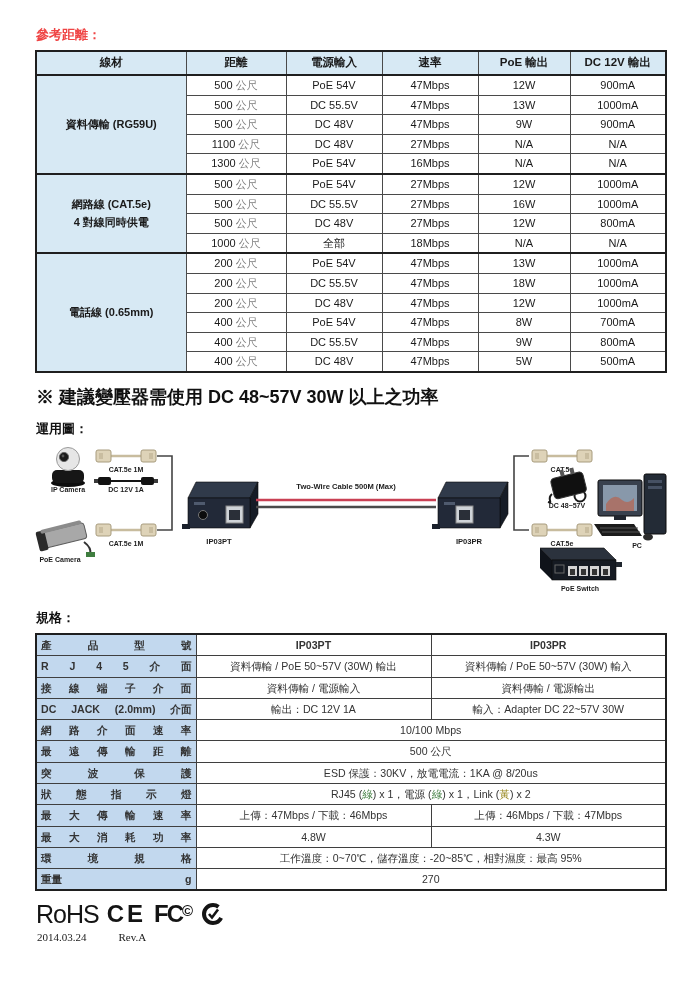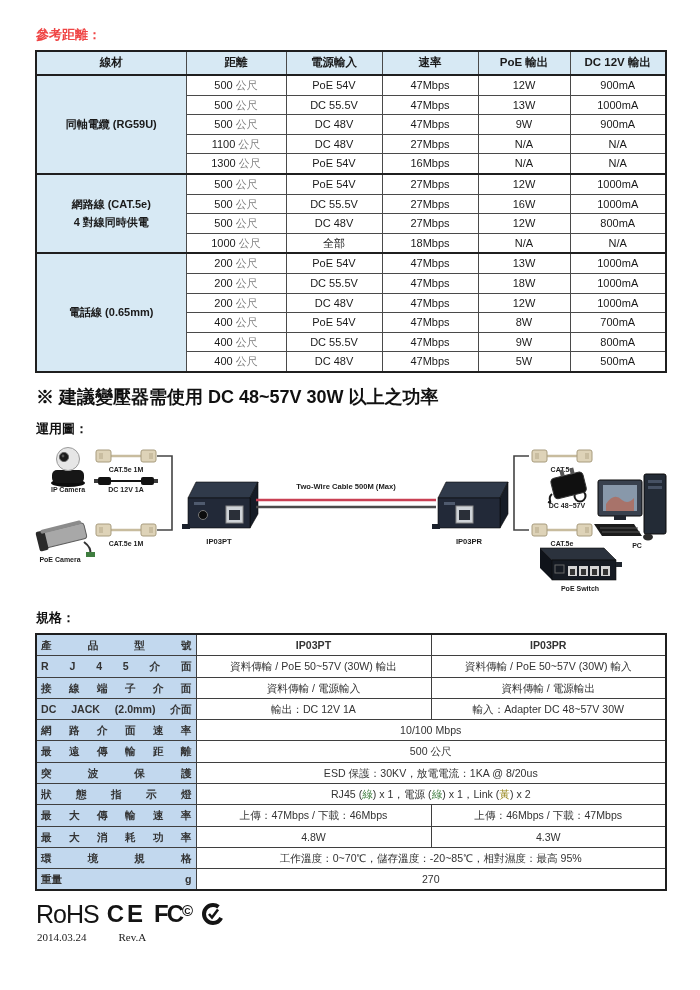--- a/index.html
+++ b/index.html
@@ -78,21 +78,21 @@
           <th>距離</th>
           <th>電源輸入</th>
           <th>速率</th>
           <th>PoE 輸出</th>
           <th>DC 12V 輸出</th>
         </tr>
     </thead>
     <tbody>
         <tr class="group-start">
           <td class="mat-cell" rowspan="5">
-            <div>同軸電纜 (RG59U)</div>
+            <div>資料傳輸 (RG59U)</div>
           </td>
           <td><span class="num">500</span><span class="unit"> 公尺</span></td>
           <td>PoE 54V</td>
           <td>47Mbps</td>
           <td>12W</td>
           <td>900mA</td>
         </tr>
         <tr>
           <td><span class="num">500</span><span class="unit"> 公尺</span></td>
           <td>DC 55.5V</td>
@@ -395,21 +395,21 @@
         <tr>
           <td class="spec-label-cell">
             <div class="spec-label-inner">
               <span>DC</span>
               <span>JACK</span>
               <span>(2.0mm)</span>
               <span>介面</span>
             </div>
           </td>
           <td>輸出：DC 12V 1A</td>
-          <td>輸入：Adapter DC 48~57V 30W</td>
+          <td>輸入：Adapter DC 22~57V 30W</td>
         </tr>
         <tr>
           <td class="spec-label-cell">
             <div class="spec-label-inner">
               <span>網</span>
               <span>路</span>
               <span>介</span>
               <span>面</span>
               <span>速</span>
               <span>率</span>

